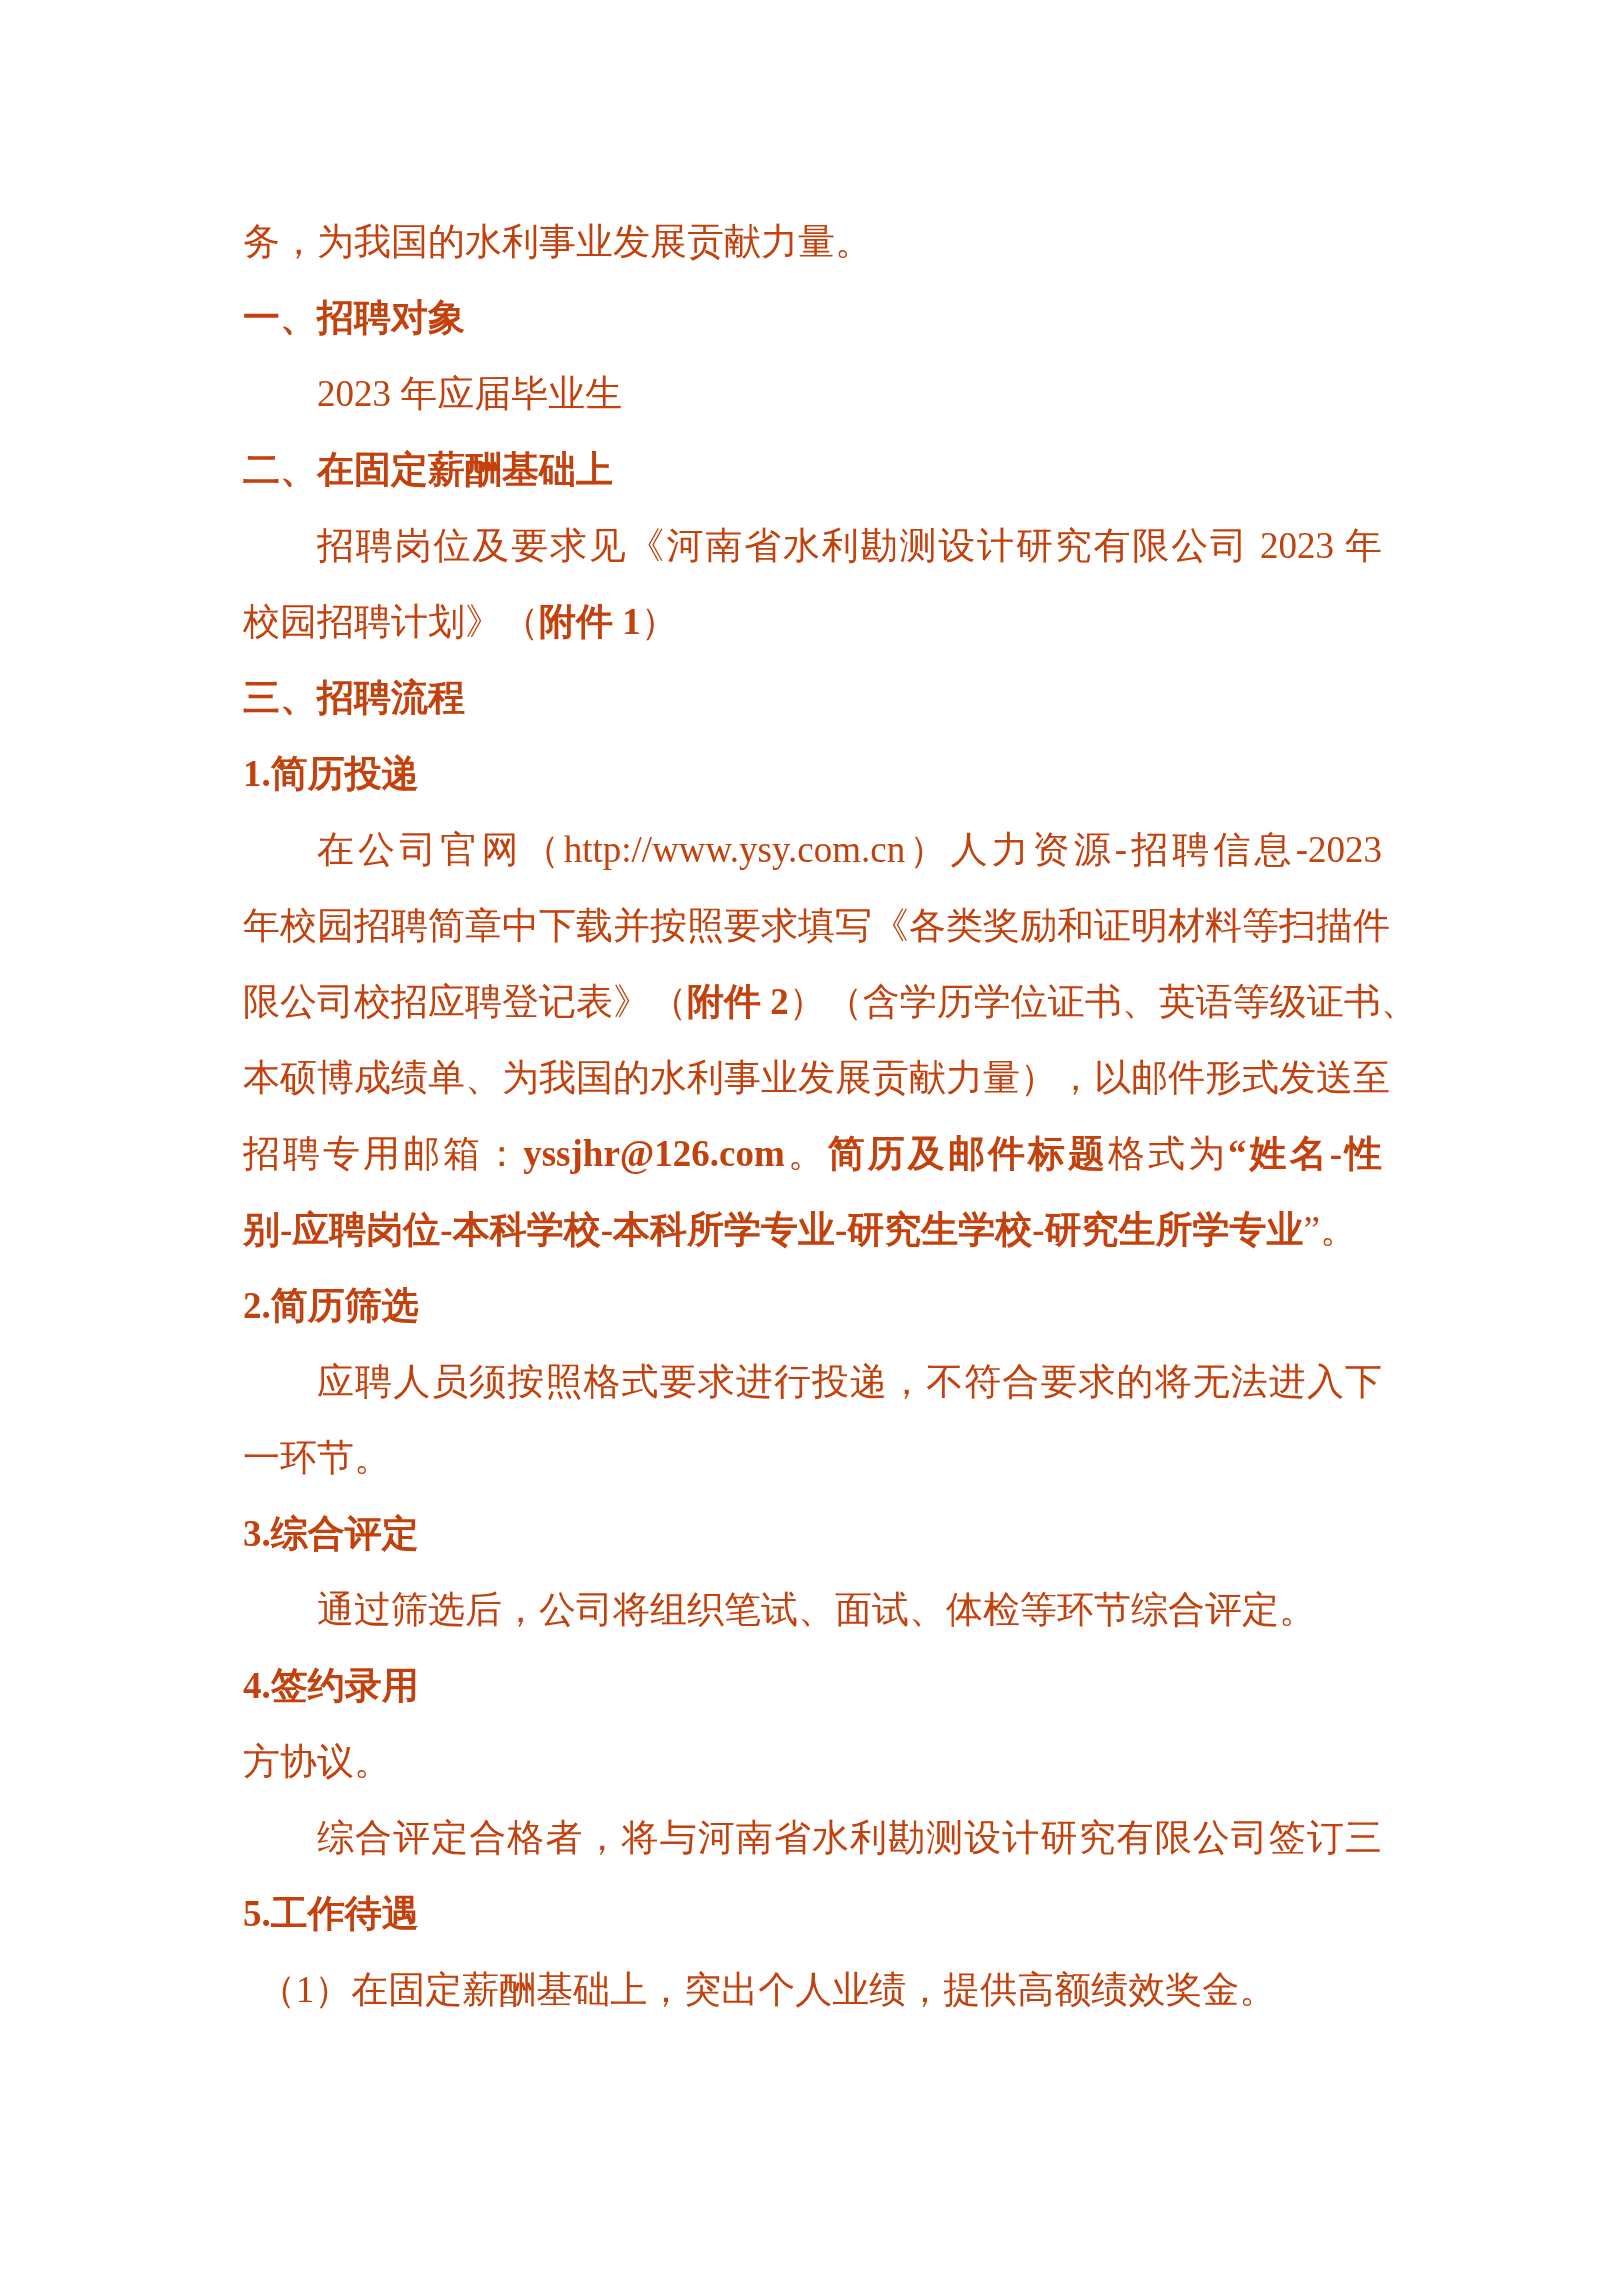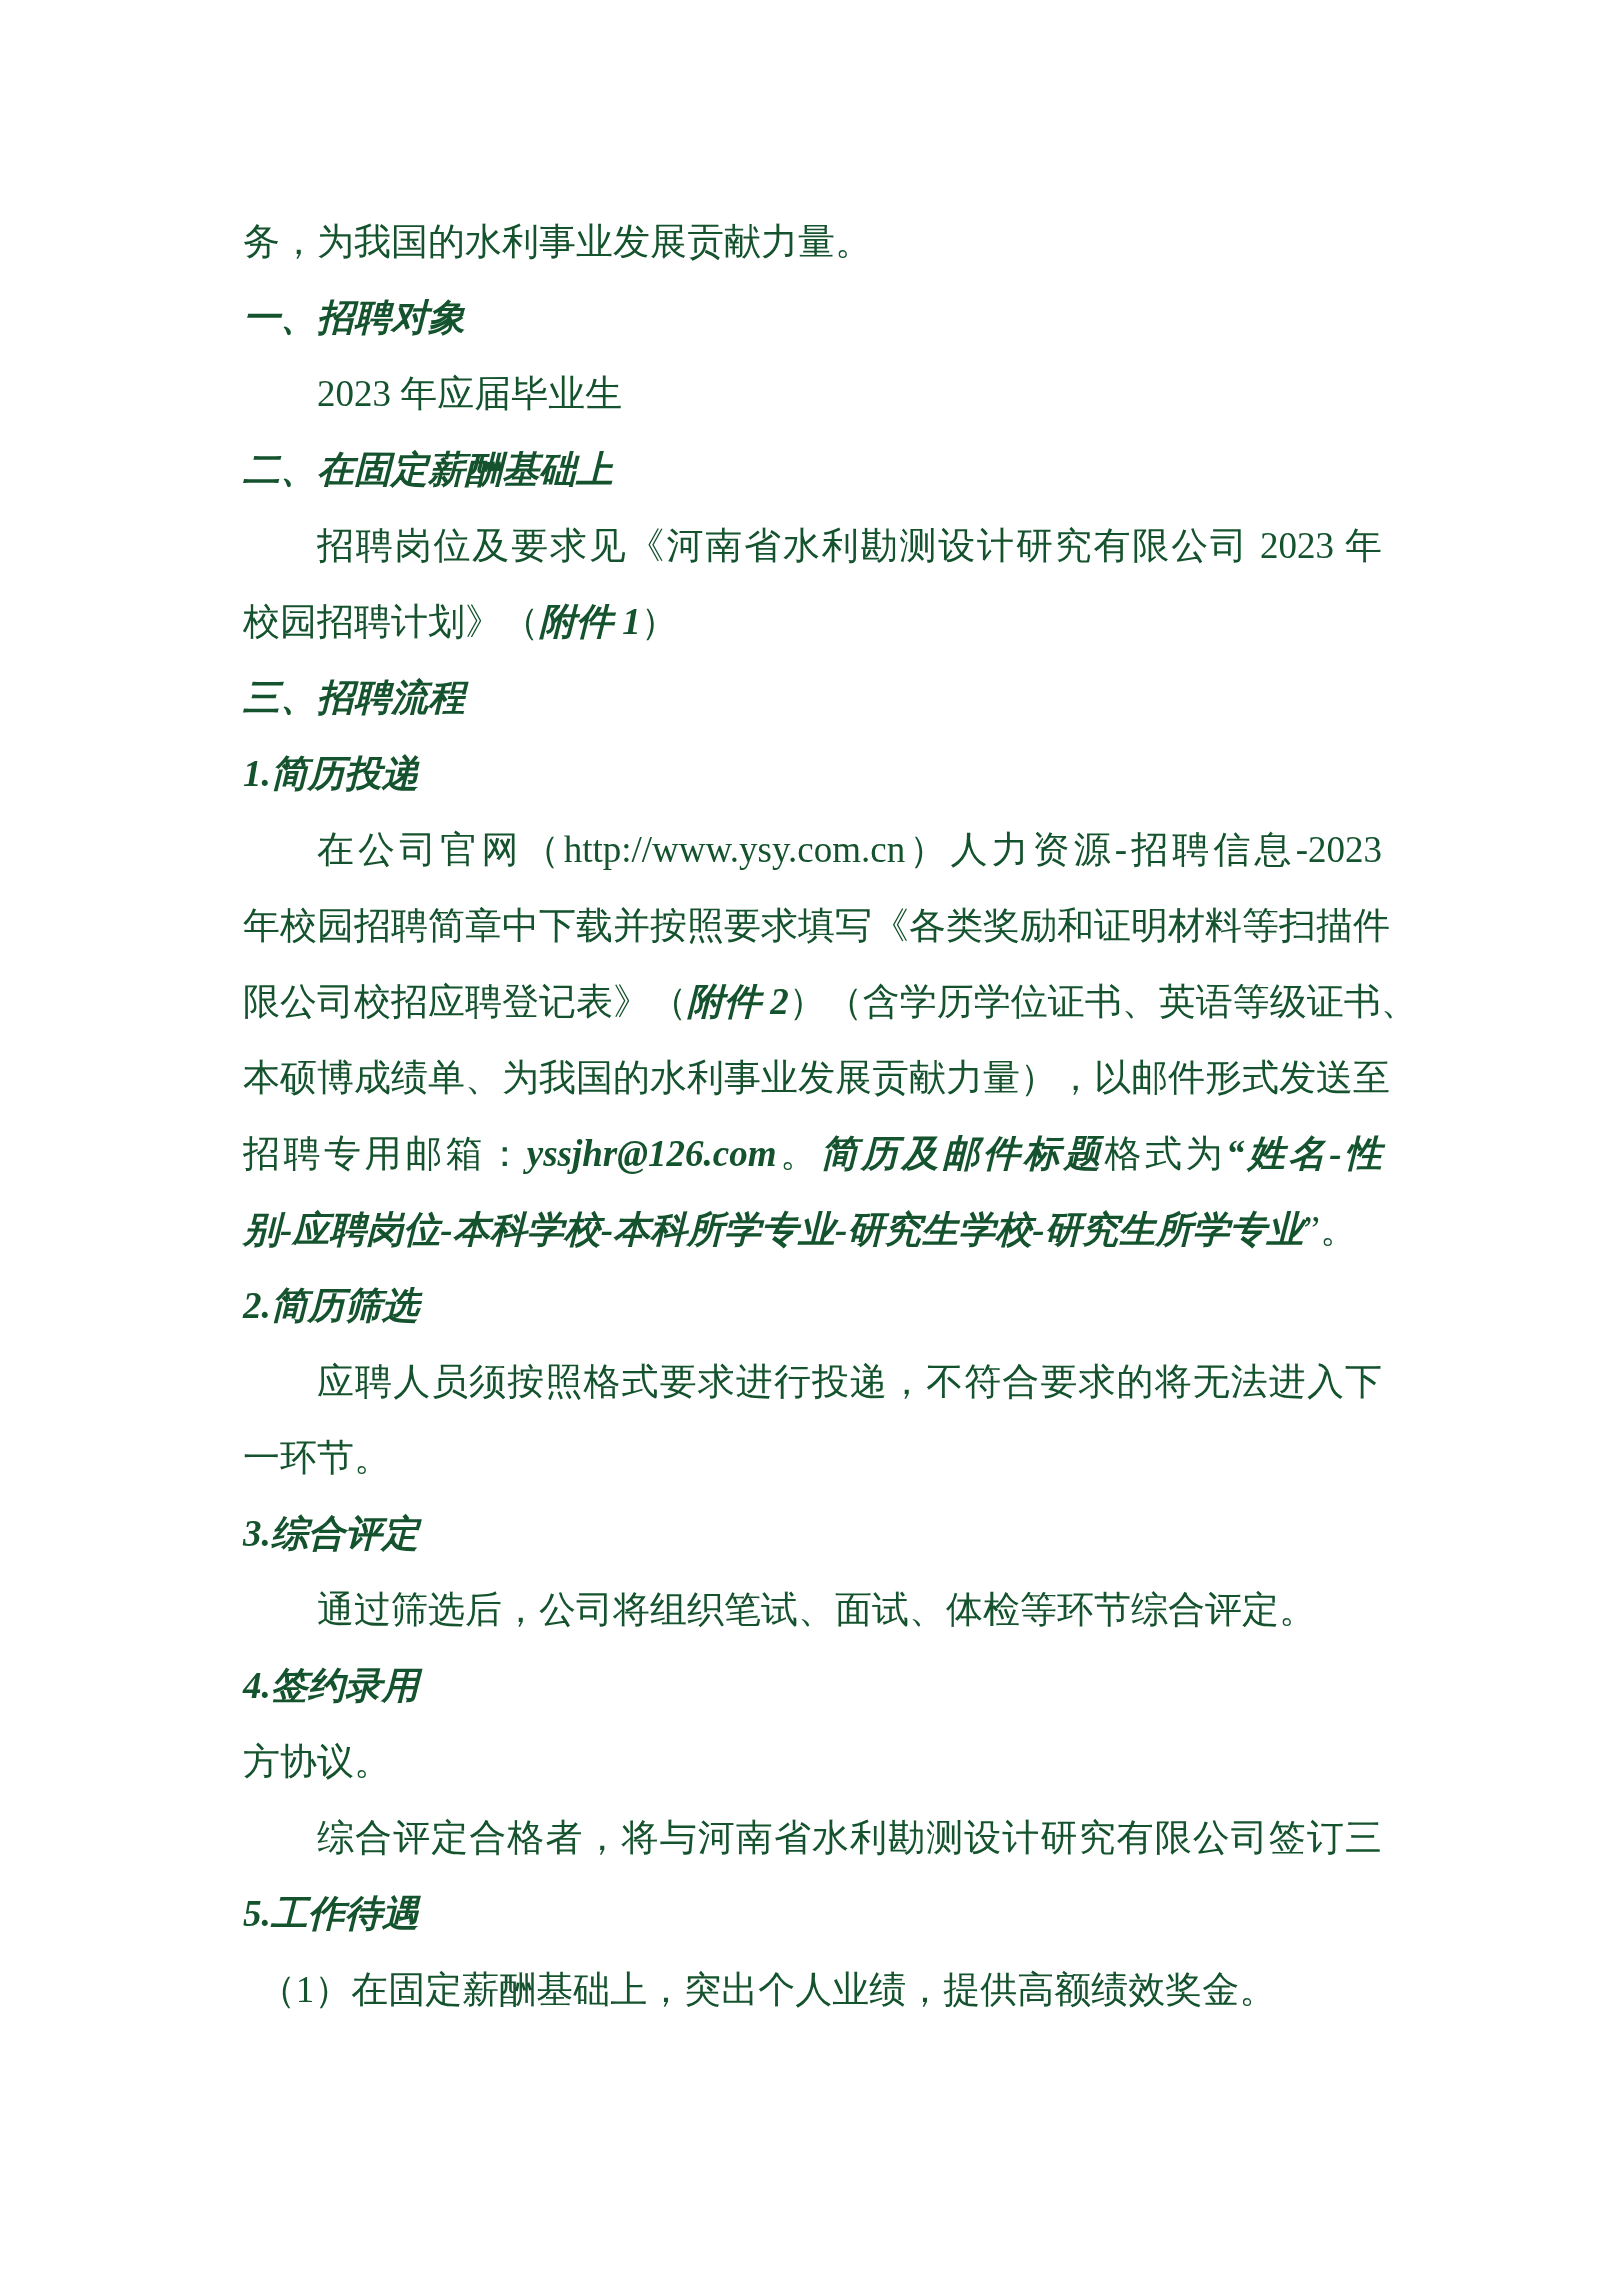--- a/index.html
+++ b/index.html
@@ -26,21 +26,21 @@
   .doc-body {
     position: absolute;
     left: 243px;
     top: 204px;
     width: 1139px;
   }
   .line {
     height: 76px;
     line-height: 76px;
     font-size: 37px;
-    color: #14532d;
+    color: #c2410c;
     white-space: nowrap;
     text-align: left;
   }
   .line.just {
     text-align: justify;
     text-align-last: justify;
   }
   .line.indent-para {
     padding-left: 2em;
   }
@@ -53,21 +53,20 @@
   }
   .line.heading-num {
     font-family: "Liberation Serif", "DejaVu Serif", serif;
     font-weight: 700;
   }
   .run {
     font-weight: 400;
   }
   .run.bold {
     font-weight: 700;
-    font-style: italic;
   }
 </style>
 </head>
 <body>
 
 <div class="page">
   <div class="doc-body">
       <div class="line body"><span class="run">务，为我国的水利事业发展贡献力量。</span></div>
       <div class="line heading-cn"><span class="run bold">一、招聘对象</span></div>
       <div class="line body indent-para"><span class="run">2023 年应届毕业生</span></div>

